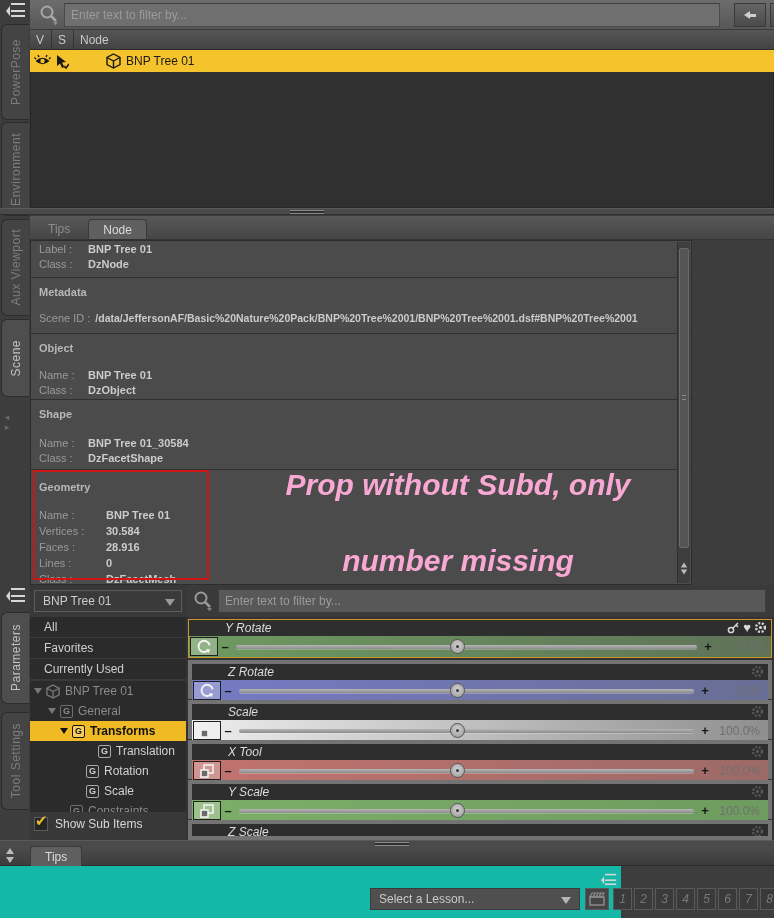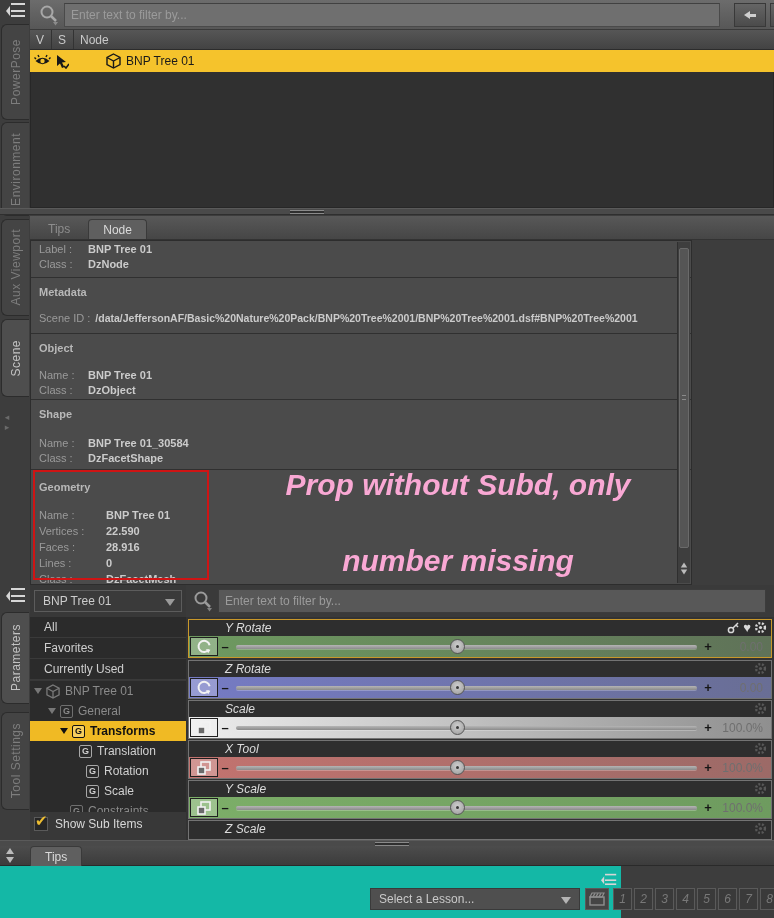--- a/index.html
+++ b/index.html
@@ -89,21 +89,21 @@
   .cubeicon{margin-right:5px;flex:none;}
   .tree-sb{position:absolute;left:172px;top:96px;width:12px;height:131px;background:#3e3e3e;border-left:1px solid #2f2f2f;}
   .subitems{position:absolute;left:4px;top:232px;display:flex;align-items:center;gap:7px;color:#d8d8d8;font-size:12px;}
   .chk{position:relative;width:14px;height:14px;background:#262626;border:1px solid #5a5a5a;}
   .chk .mark{position:absolute;left:0px;top:-6px;color:#edbd31;font-size:15px;}
 
   
   .sliders-panel{position:absolute;left:186px;top:585px;width:588px;height:255px;background:#333;}
   .sfilter{position:absolute;left:0;top:0;width:588px;height:32px;background:#3a3a3a;}
   .sfilter .filter-input{left:32px;top:4px;width:548px;background:#585858;border-color:#3c3c3c;}
-  .pblock{position:absolute;left:2px;width:584px;height:39px;background:#2e2e2e;border:1px solid #737373;}
+  .pblock{position:absolute;left:2px;width:584px;height:39px;background:#2e2e2e;border:4px solid #737373;}
   .pblock.sel{border:1px solid #c9982a;}
   .plabel-row{position:relative;height:16px;display:flex;align-items:center;}
   .plabel{margin-left:36px;color:#dcdcdc;font-size:12px;font-style:italic;}
   .prow-icons{position:absolute;right:4px;top:1px;display:flex;gap:3px;align-items:center;}
   .heart{color:#d8d8d8;font-size:13px;line-height:13px;}
   .pslider{position:relative;height:21px;display:flex;align-items:center;}
   .picon{width:28px;height:19px;margin-left:1px;border:1px solid #1f1f1f;background:rgba(255,255,255,.25);display:flex;align-items:center;justify-content:center;flex:none;}
   .minus,.plus{width:14px;text-align:center;color:#161616;font-weight:bold;font-size:13px;flex:none;}
   .track{position:relative;flex:1;height:4px;margin:0 4px;background:linear-gradient(#b5b5b5,#8b8b8b);border-radius:2px;box-shadow:0 1px 0 rgba(255,255,255,.25);}
   .thumb{position:absolute;left:48%;top:50%;width:15px;height:15px;margin:-7.5px 0 0 -7.5px;border-radius:50%;background:radial-gradient(circle at 50% 40%,#cfcfcf,#9a9a9a);border:1px solid #555;}
@@ -239,21 +239,21 @@
         <span class="v">DzFacetShape</span>
       </div>
     <div class="divider" style="top:228px;"></div>
     <div class="sect" style="position:absolute;left:8px;top:239px;">Geometry</div>
     <div class="kv" style="position:absolute;left:8px;top:267px;">
         <span class="k g">Name :</span>
         <span class="v">BNP Tree 01</span>
       </div>
     <div class="kv" style="position:absolute;left:8px;top:283px;">
         <span class="k g">Vertices :</span>
-        <span class="v">22.590</span>
+        <span class="v">30.584</span>
       </div>
     <div class="kv" style="position:absolute;left:8px;top:299px;">
         <span class="k g">Faces :</span>
         <span class="v">28.916</span>
       </div>
     <div class="kv" style="position:absolute;left:8px;top:315px;">
         <span class="k g">Lines :</span>
         <span class="v">0</span>
       </div>
     <div class="kv" style="position:absolute;left:8px;top:331px;">
@@ -314,21 +314,21 @@
       <div class="trow dim" style="padding-left:18px;">
         <span class="exp" style="border-top-color:#777;"></span>
         <span class="gicon"></span>
         <span>General</span>
       </div>
       <div class="trow sel" style="padding-left:30px;">
         <span class="exp"></span>
         <span class="gicon"></span>
         <span>Transforms</span>
       </div>
-      <div class="trow" style="padding-left:49px;">
+      <div class="trow" style="padding-left:68px;">
         <span class="gicon"></span>
         <span>Translation</span>
       </div>
       <div class="trow" style="padding-left:56px;">
         <span class="gicon"></span>
         <span>Rotation</span>
       </div>
       <div class="trow" style="padding-left:56px;">
         <span class="gicon"></span>
         <span>Scale</span>

